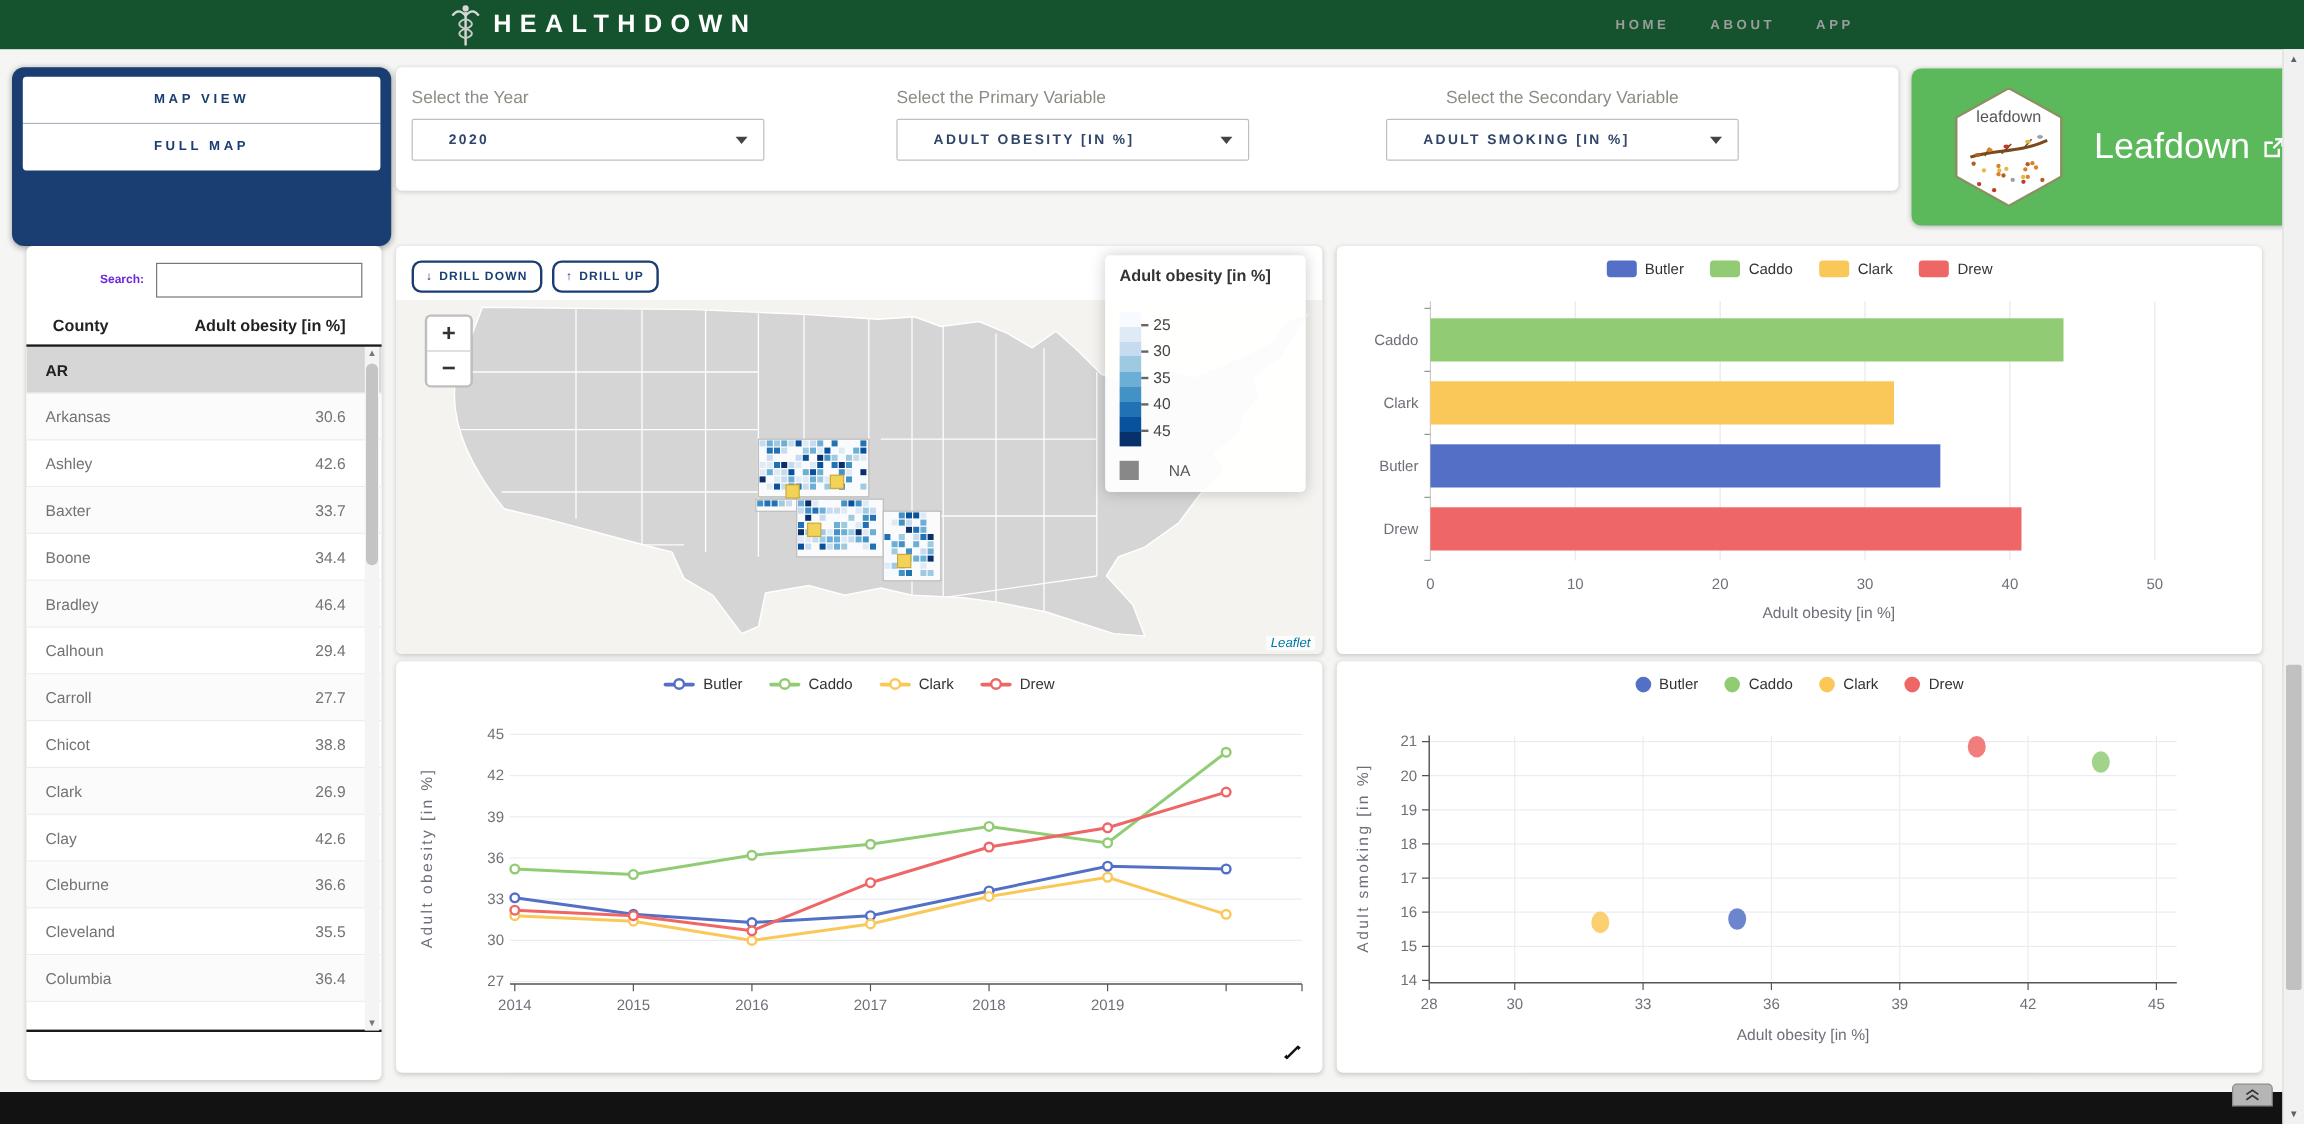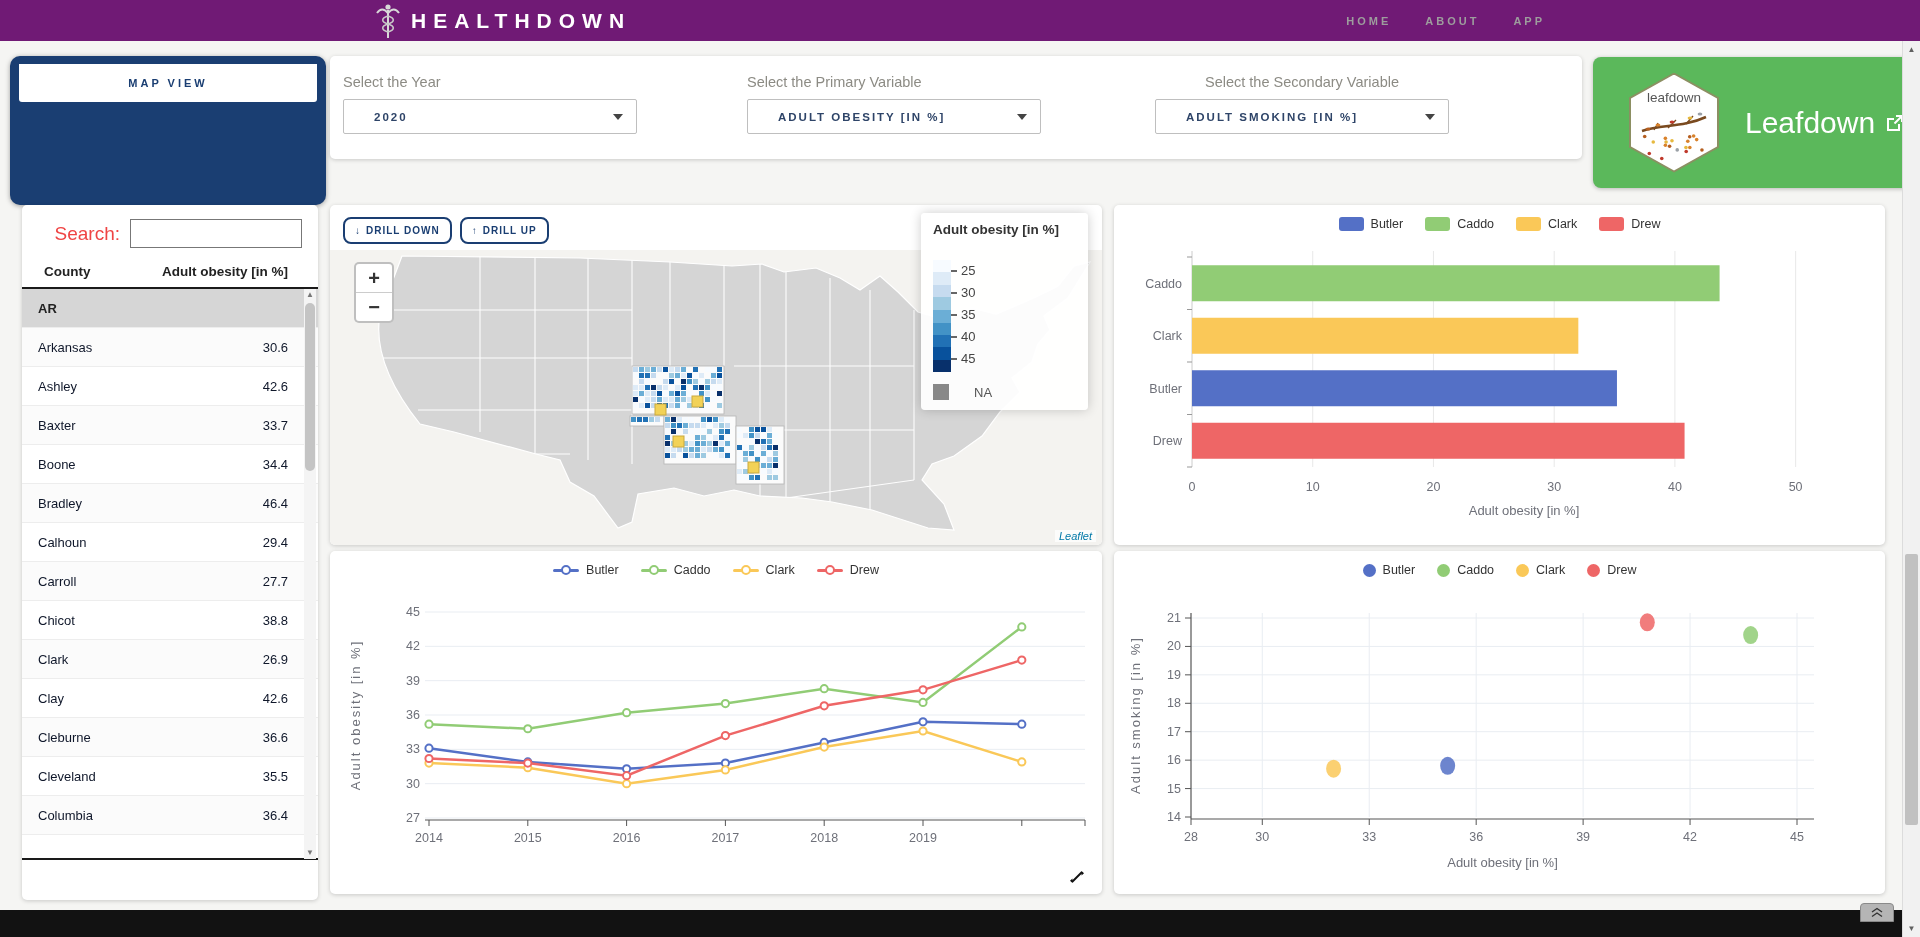--- a/index.html
+++ b/index.html
@@ -1,19 +1,19 @@
 <!DOCTYPE html>
 <html><head>
 <meta charset="utf-8">
 <style>
   html,body{margin:0;padding:0;background:#e9e9e9;font-family:"Liberation Sans",sans-serif;}
   .page{position:relative;width:1920px;height:937px;background:#f5f5f3;overflow:hidden;}
 
   
-  .navbar{position:absolute;left:0;top:0;width:100%;height:41px;background:#701a75;z-index:30;}
+  .navbar{position:absolute;left:0;top:0;width:100%;height:41px;background:#14532d;z-index:30;}
   .nav-inner{width:1170px;margin:0 auto;height:100%;display:flex;align-items:center;justify-content:space-between;}
   .brand{display:flex;align-items:center;gap:10px;}
   .brand-title{color:#fff;font-size:21px;font-weight:bold;letter-spacing:7px;}
   .nav-links{display:flex;gap:34px;}
   .nav-link{color:#9d9d9d;font-size:11px;font-weight:bold;letter-spacing:3px;cursor:pointer;text-decoration:none;}
 
   .card{position:absolute;background:#fff;border-radius:5px;box-shadow:0 1px 4px rgba(0,0,0,.18);}
 
   
   .viewnav{position:absolute;left:10px;top:56px;width:298px;height:133px;background:#1a3e72;border-radius:10px;padding:8px 9px;box-shadow:0 1px 5px rgba(0,0,0,.35);}
@@ -32,25 +32,25 @@
   
   .leafdown{position:absolute;left:1593px;top:57px;width:305px;height:131px;background:#5bb85b;border-radius:8px;display:flex;align-items:center;padding-left:36px;gap:26px;box-shadow:0 1px 4px rgba(0,0,0,.25);cursor:pointer;}
   .hexo{width:90px;height:100px;clip-path:polygon(50% 0,100% 25%,100% 75%,50% 100%,0 75%,0 25%);background:#8c8f62;display:flex;align-items:center;justify-content:center;flex:0 0 auto;}
   .hexi{width:86px;height:96px;clip-path:polygon(50% 0,100% 25%,100% 75%,50% 100%,0 75%,0 25%);background:#fff;display:flex;flex-direction:column;align-items:center;}
   .hex-text{font-size:13.5px;color:#555;margin-top:15px;}
   .ld-title{color:#fff;font-size:30px;display:flex;align-items:center;gap:10px;}
 
   
   .tablecard{left:22px;top:205px;width:296px;height:695px;}
   .search-row{display:flex;align-items:center;justify-content:flex-end;padding:14px 16px 0 0;gap:10px;}
-  .search-label{font-size:19px;font-weight:normal;color:#ef4444;}
+  .search-label{font-size:10px;font-weight:bold;color:#6d28d9;}
   .search-input{width:160px;height:27px;border:1px solid #777;background:#fff;font-size:13px;padding:0 5px;}
   .thead{display:flex;justify-content:space-between;padding:16px 30px 8px 22px;font-size:13.5px;font-weight:bold;color:#222;border-bottom:2px solid #1a1a1a;gap:18px;}
   .tbody{position:relative;height:570px;overflow:hidden;}
-  .trow{height:38px;display:flex;align-items:center;justify-content:space-between;padding:0 30px 0 16px;font-size:13px;color:#0f172a;border-bottom:1px solid #ededed;cursor:pointer;}
+  .trow{height:38px;display:flex;align-items:center;justify-content:space-between;padding:0 30px 0 16px;font-size:13px;color:#737373;border-bottom:1px solid #ededed;cursor:pointer;}
   .trow:nth-child(even){background:#fbfbfb;}
   .trow.group{background:#d6d6d6;font-weight:bold;color:#222;}
   .tbottom{border-top:2px solid #1a1a1a;margin-top:-1px;}
   .tscroll{position:absolute;right:2px;top:0;width:12px;height:570px;background:#f4f4f4;}
   .tscroll .arr{position:absolute;left:0;width:12px;height:12px;font-size:8px;color:#777;text-align:center;line-height:12px;}
   .tscroll .thumb{position:absolute;left:1px;top:14px;width:10px;height:168px;background:#c4c4c4;border-radius:5px;}
 
   
   .mapcard{left:330px;top:205px;width:772px;height:340px;overflow:hidden;}
   .drill-row{position:absolute;left:13px;top:12px;display:flex;gap:8px;z-index:5;}
@@ -112,20 +112,21 @@
       <nav class="nav-links">
         <a class="nav-link">HOME</a>
         <a class="nav-link">ABOUT</a>
         <a class="nav-link">APP</a>
       </nav>
     </div>
   </header>
 
   <div class="viewnav">
     <div class="vbtn">MAP VIEW</div>
+    <div class="vbtn">FULL MAP</div>
   </div>
 
   <div class="card controls">
     <div class="ctrl-group" style="left:13px;">
       <div class="ctrl-label">Select the Year</div>
       <div class="ctrl-select">
         <span class="ctrl-value">2020</span>
         <span class="caret"></span>
       </div>
     </div>

